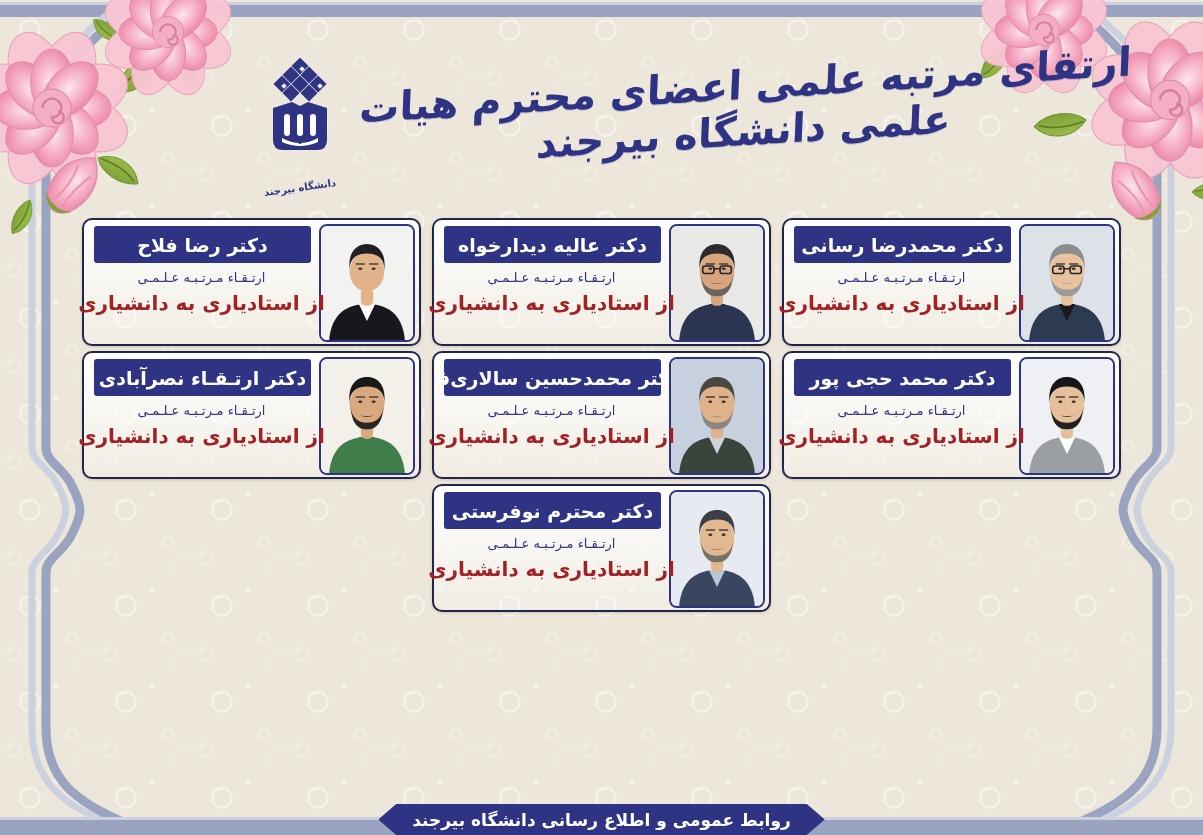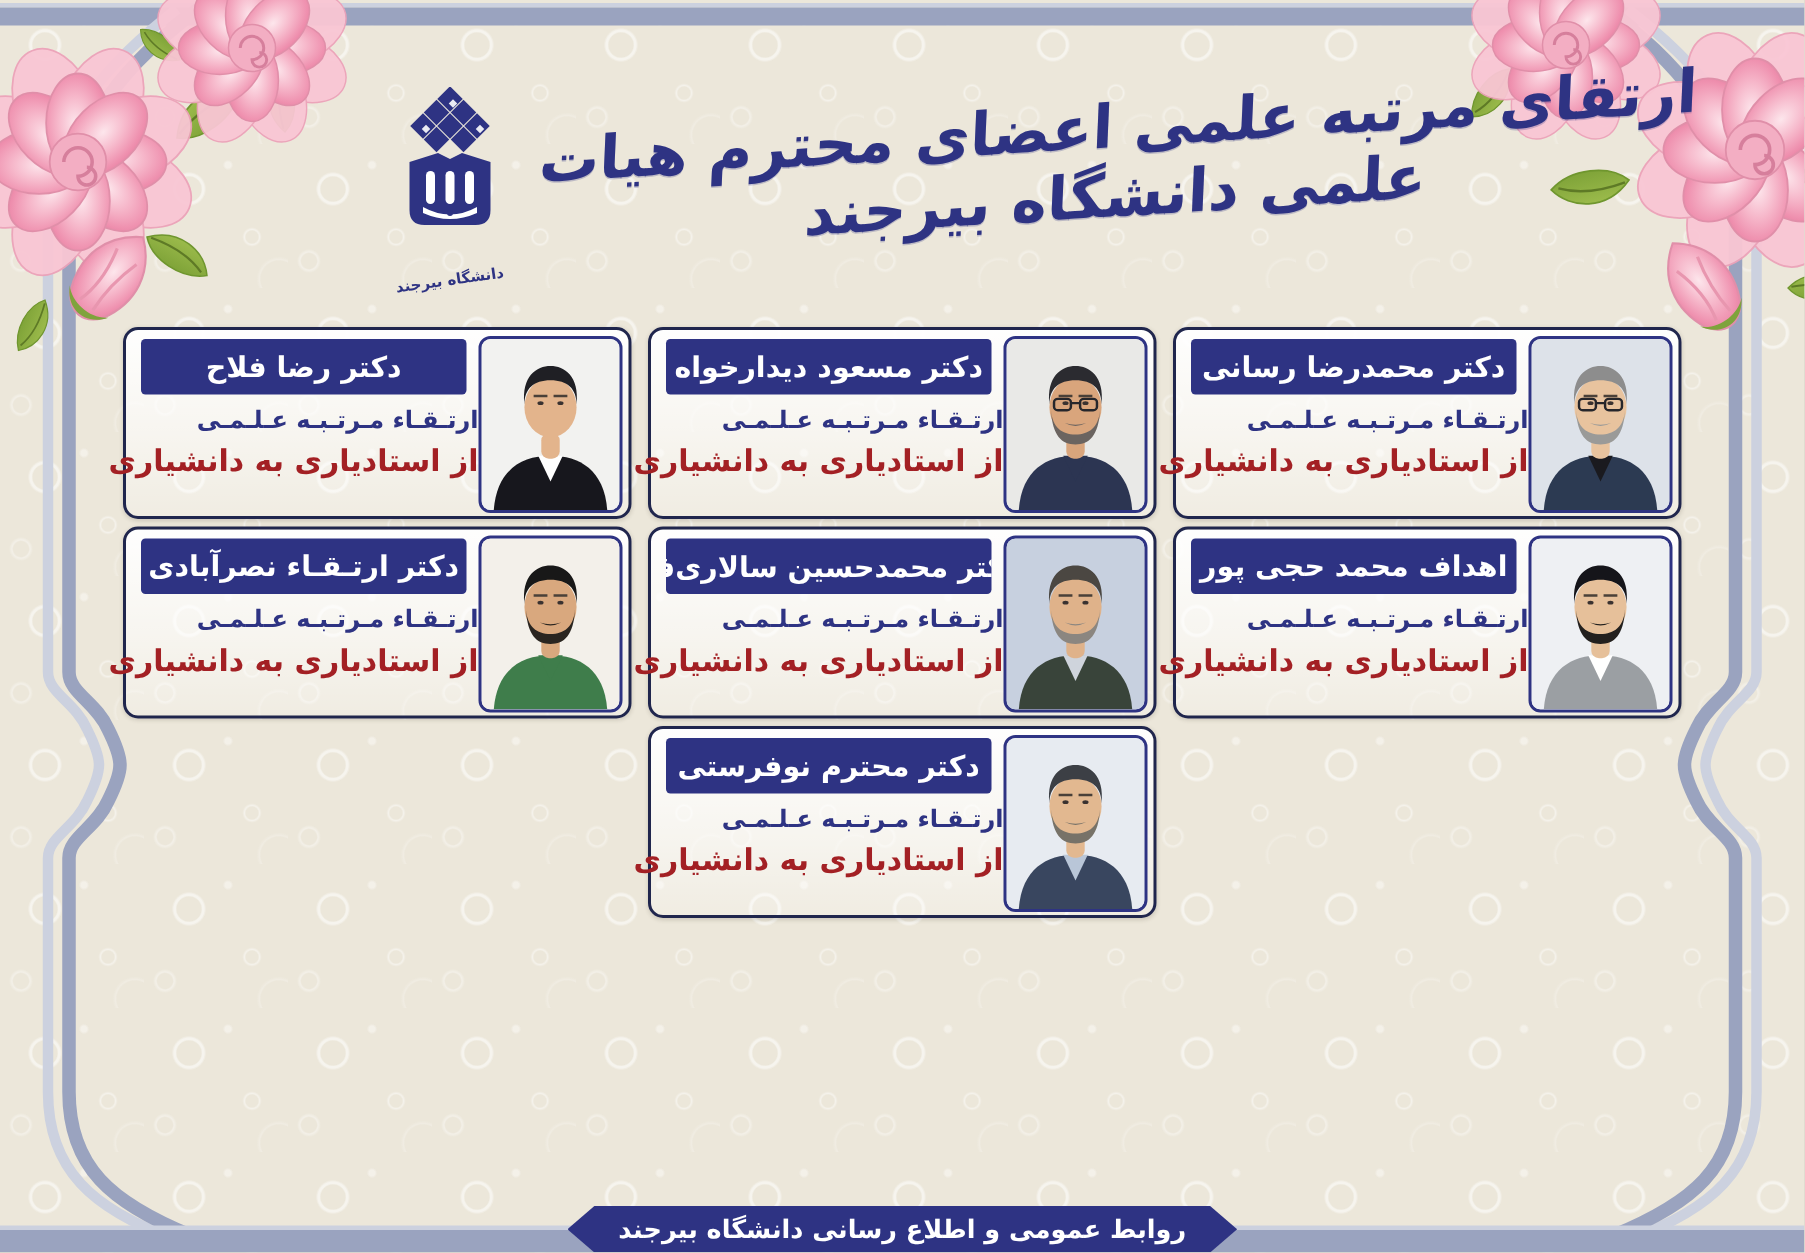--- a/index.html
+++ b/index.html
@@ -32,27 +32,27 @@
     width:339px;height:128px;box-sizing:border-box;display:flex;align-items:stretch;
     border:2px solid #20264d;border-radius:10px;
     background:linear-gradient(180deg, rgba(255,255,255,.97) 0%, rgba(255,255,255,.6) 55%, rgba(255,255,255,.22) 100%);
     box-shadow:0 1px 3px rgba(60,55,40,.18);
   }
   .photo-frame{
     flex:0 0 auto;width:92px;height:114px;margin:4px 4px 4px 0;
     border:2px solid var(--navy);border-radius:8px;overflow:hidden;background:#dfe3e9;
   }
   .photo-frame svg{display:block;width:100%;height:100%;}
-  .card-text{flex:1 1 auto;display:flex;flex-direction:column;min-width:0;}
+  .card-text{flex:1 1 auto;display:flex;flex-direction:column;align-items:center;min-width:0;}
   .name-banner{
     align-self:stretch;margin:6px 8px 0 10px;height:37px;border-radius:3px;
     background:var(--navy);color:#fff;display:flex;align-items:center;justify-content:center;
     font-weight:bold;font-size:19px;white-space:nowrap;overflow:hidden;
   }
-  .promo-label{margin-top:7px;color:var(--navy);font-weight:bold;font-size:16px;}
+  .promo-label{margin-top:7px;color:var(--navy);font-weight:normal;font-size:13px;}
   .promo-detail{margin-top:6px;color:var(--red);font-weight:bold;font-size:20px;white-space:nowrap;}
   
   .message{
     position:absolute;top:660px;left:120px;right:120px;z-index:3;
     text-align:center;color:var(--navy);font-weight:bold;font-size:26px;line-height:1.55;
   }
   
   .bottom-band{
     position:absolute;left:0;right:0;bottom:0;height:18px;z-index:2;
     background:linear-gradient(180deg,var(--frame-light) 0 3px, var(--frame) 3px 100%);
@@ -222,21 +222,21 @@
             <path d="M34,40 L43,40 M47,40 L56,40" stroke="#4a4038" stroke-width="1.6"></path>
             <g class="glasses">
                 <rect x="31" y="42" width="11" height="8" rx="2.5"></rect>
                 <rect x="48" y="42" width="11" height="8" rx="2.5"></rect>
                 <line x1="42" y1="45" x2="48" y2="45"></line>
               </g>
           </svg>
         </div>
         <div class="card-text">
           <div class="name-banner">
-              <span>دکتر مسعود دیدارخواه</span>
+              <span>دکتر عالیه دیدارخواه</span>
             </div>
           <div class="promo-label">ارتـقـاء مـرتـبـه عـلـمـی</div>
           <div class="promo-detail">از استادیاری به دانشیاری</div>
         </div>
       </div>
       <div class="card" style="--photo-bg: #f2f2f0; --skin: #e3b48c; --hair: #1f1f24; --suit: #17171d; --shirt: #ffffff; --beard: transparent;">
         <div class="photo-frame">
           <svg class="avatar-svg" viewBox="0 0 90 120" preserveAspectRatio="none">
             <rect width="90" height="120" style="fill:var(--photo-bg)"></rect>
             <path d="M8,120 C10,92 26,82 45,82 C64,82 80,92 82,120 Z" style="fill:var(--suit)"></path>
@@ -283,21 +283,21 @@
             <path d="M34,40 L43,40 M47,40 L56,40" stroke="#4a4038" stroke-width="1.6"></path>
             <g class="glasses" style="display: none;">
                 <rect x="31" y="42" width="11" height="8" rx="2.5"></rect>
                 <rect x="48" y="42" width="11" height="8" rx="2.5"></rect>
                 <line x1="42" y1="45" x2="48" y2="45"></line>
               </g>
           </svg>
         </div>
         <div class="card-text">
           <div class="name-banner">
-              <span>اهداف محمد حجی پور</span>
+              <span>دکتر محمد حجی پور</span>
             </div>
           <div class="promo-label">ارتـقـاء مـرتـبـه عـلـمـی</div>
           <div class="promo-detail">از استادیاری به دانشیاری</div>
         </div>
       </div>
       <div class="card" style="--photo-bg: #c7d0df; --skin: #dfb28a; --hair: #4b4742; --suit: #39443a; --shirt: #cfd4dc; --beard: #8b8680;">
         <div class="photo-frame">
           <svg class="avatar-svg" viewBox="0 0 90 120" preserveAspectRatio="none">
             <rect width="90" height="120" style="fill:var(--photo-bg)"></rect>
             <path d="M8,120 C10,92 26,82 45,82 C64,82 80,92 82,120 Z" style="fill:var(--suit)"></path>

